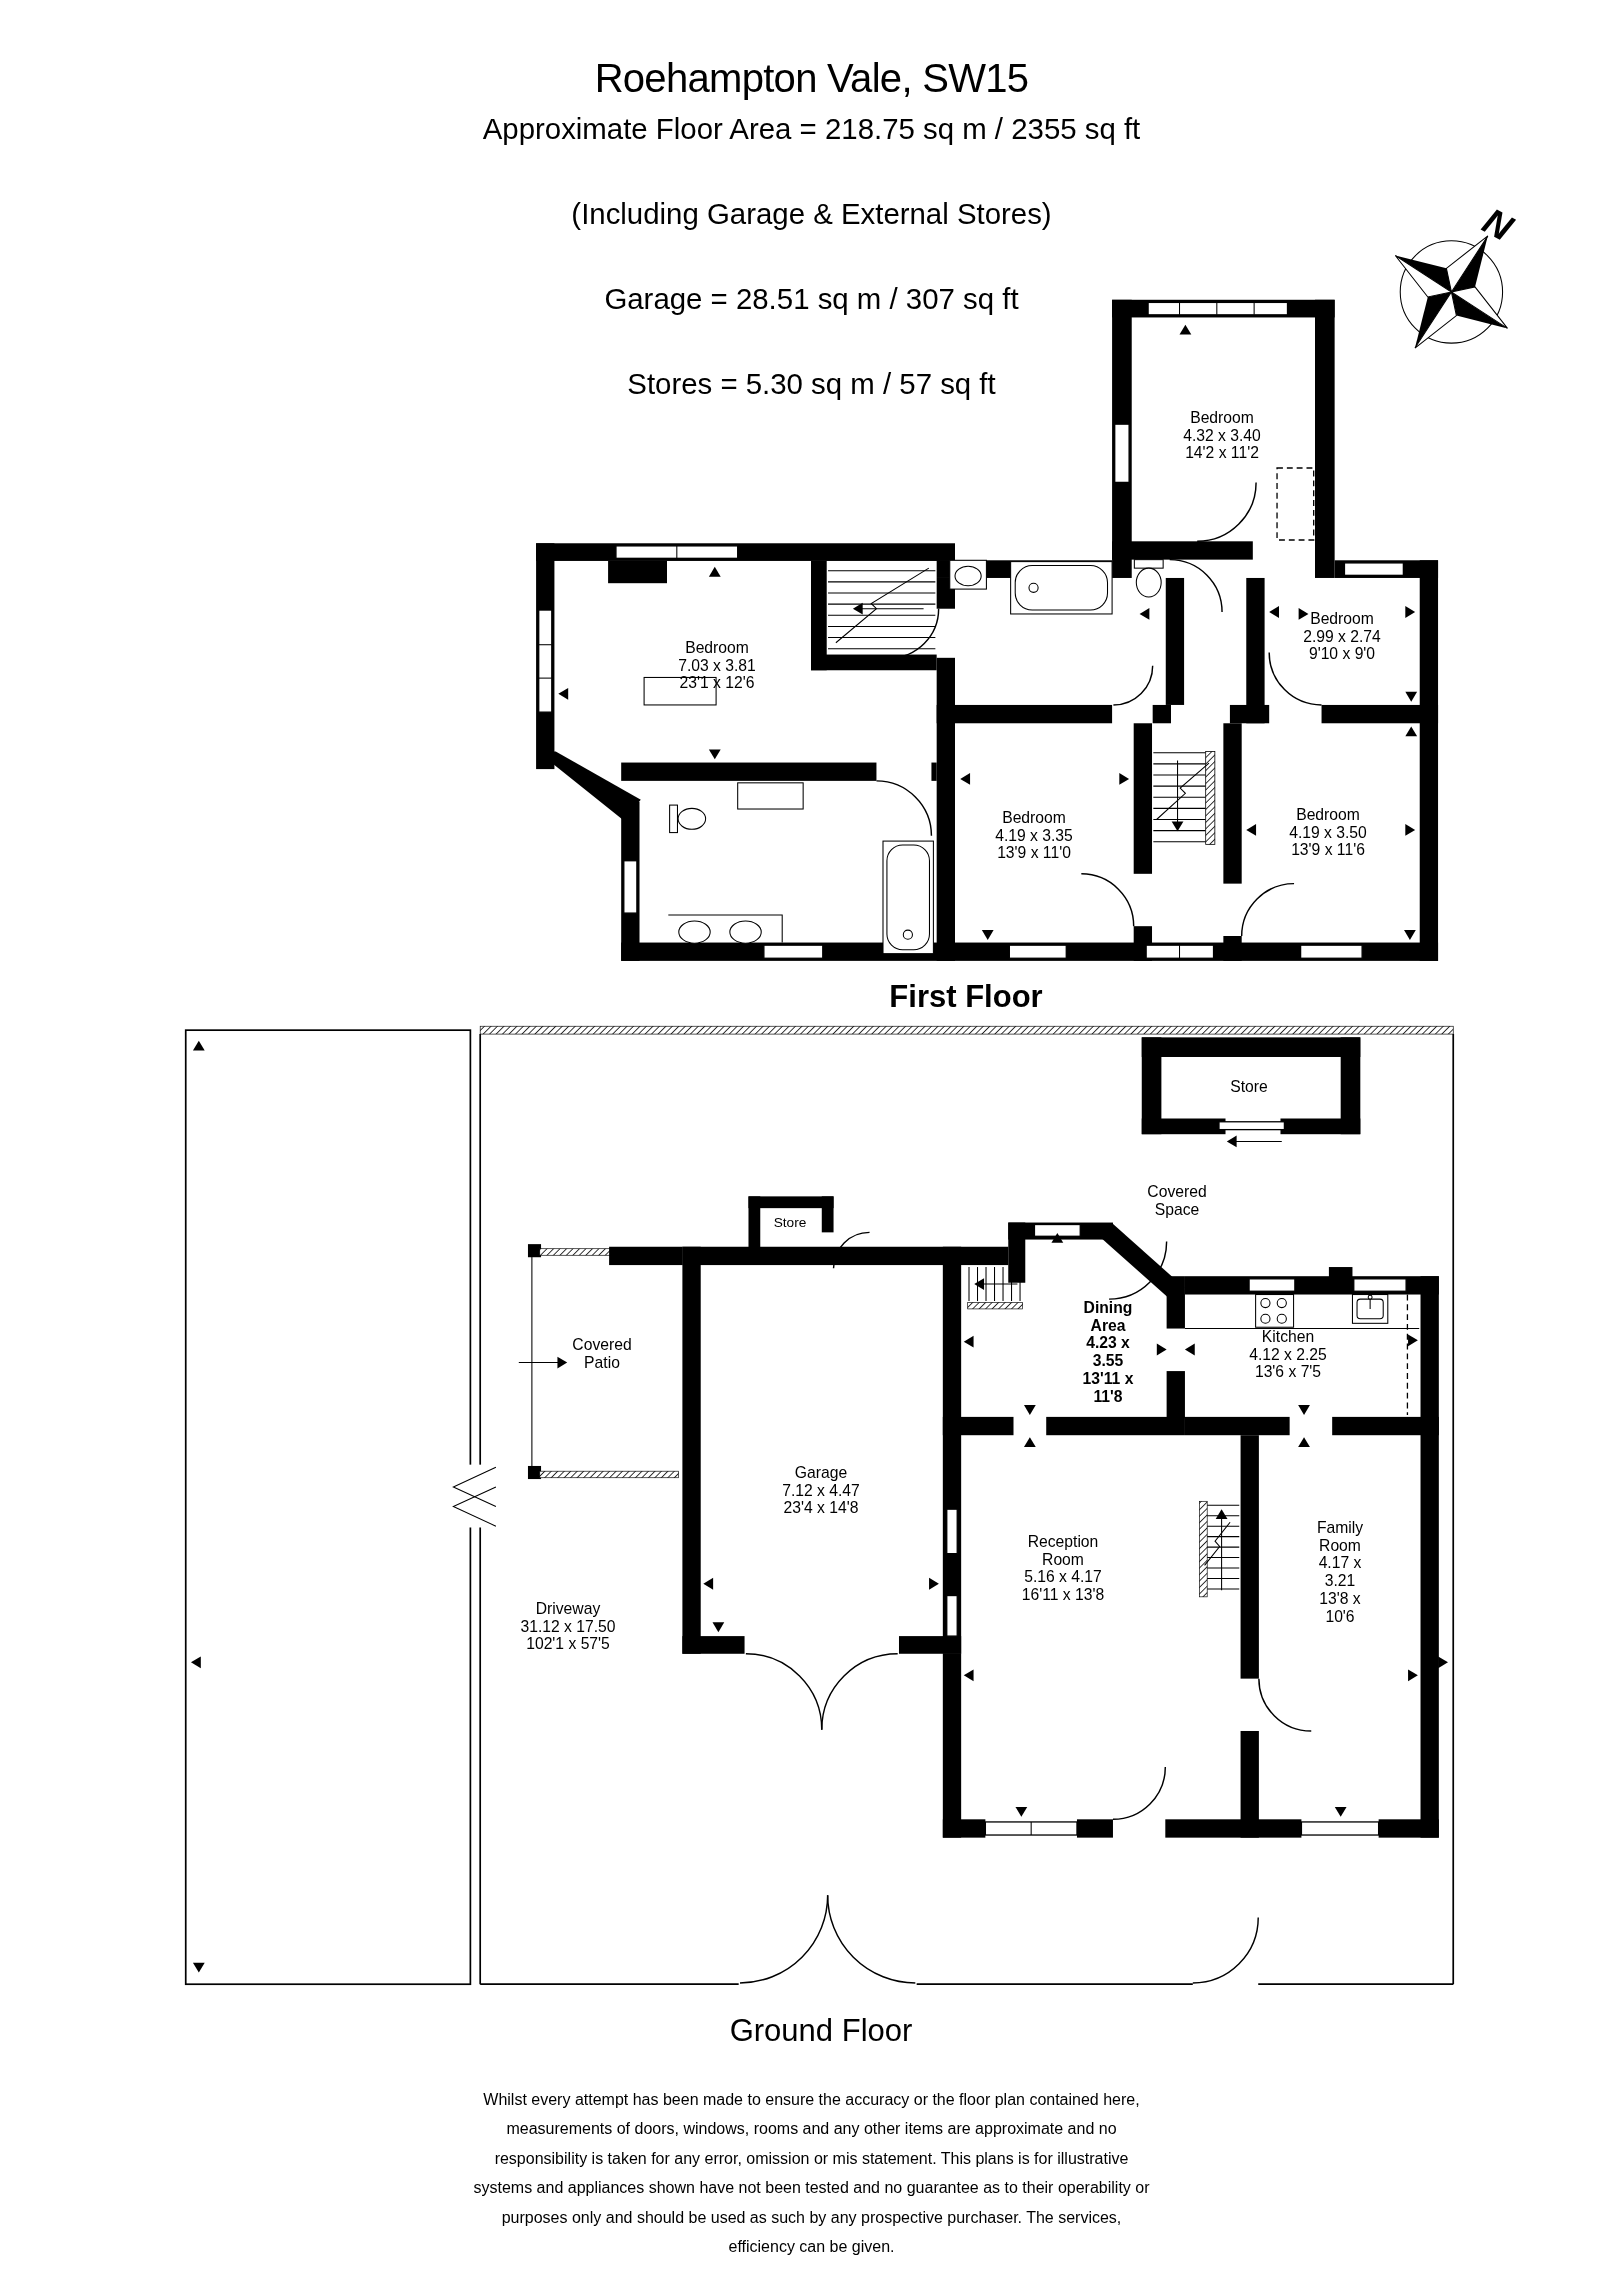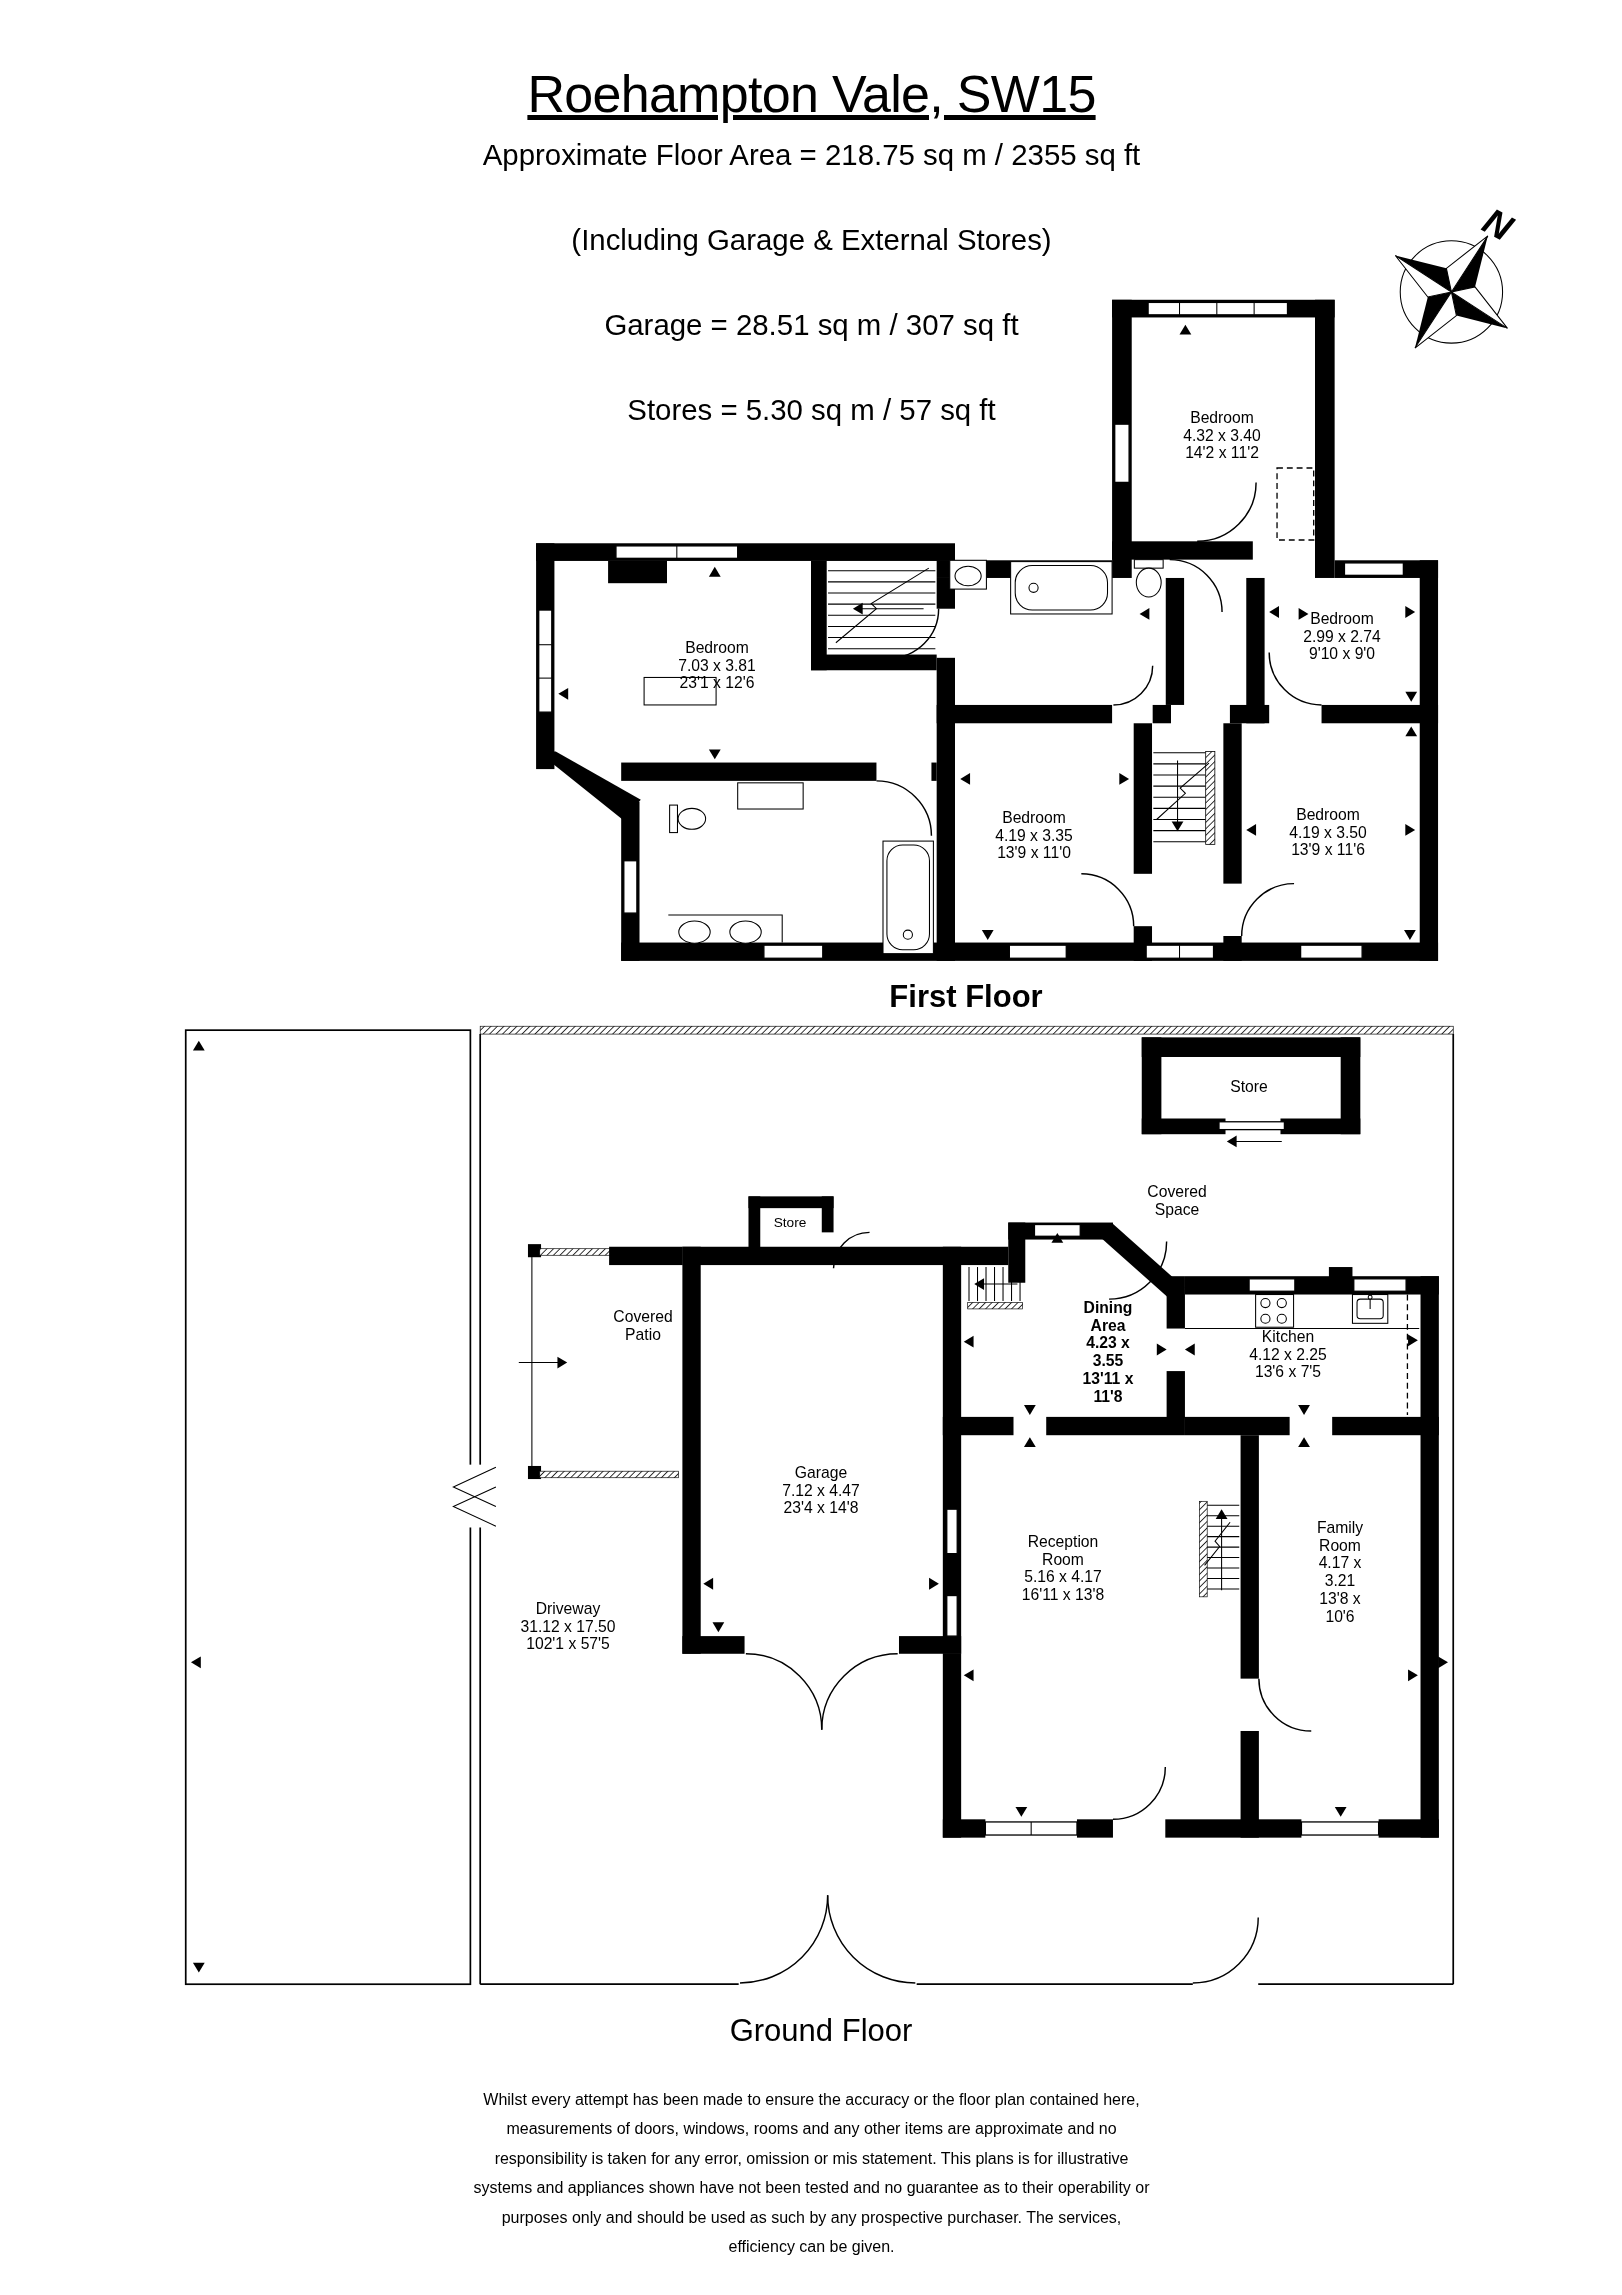--- a/index.html
+++ b/index.html
@@ -1,19 +1,19 @@
 <!DOCTYPE html>
 <html style="font-size:10.5px"><head>
 <meta charset="utf-8">
 <style>
   html,body{margin:0;padding:0;background:#fff;}
   body{width:1623px;height:2295px;position:relative;font-family:"Liberation Sans",sans-serif;color:#000;overflow:hidden;}
   
   .header{position:absolute;top:52px;left:0;width:1623px;text-align:center;}
-  .header h1{margin:12px;font-size:52px;font-weight:400;letter-spacing:-0.7px;text-decoration:underline;}
+  .header h1{margin:4px;font-size:40px;font-weight:400;letter-spacing:-0.7px;}
   .header .sub{font-size:29.4px;line-height:37px;font-weight:400;margin-top:48px;}
   .header .sub:first-of-type{margin-top:9.2px;}
   
   .compass{position:absolute;left:1374px;top:208px;width:164px;height:164px;}
   .compass .north{position:absolute;left:110px;top:-3.9px;font-size:37px;font-weight:bold;font-style:italic;transform:rotate(28deg);}
   
   .plan{position:absolute;}
   .w{fill:#000;stroke:none;}
   .win{fill:#fff;stroke:#000;stroke-width:2;}
   .thin{stroke:#000;stroke-width:1.6;fill:none;}
@@ -433,21 +433,21 @@
 
 <div class="room-label" style="left:1249px;top:1078px;width:79px;">
   <span>Store</span>
 </div>
 <div class="room-label" style="left:1177px;top:1183px;width:72px;">
   <span>Covered Space</span>
 </div>
 <div class="room-label" style="left:790px;top:1214px;width:52px;font-size:13.7px;">
   <span>Store</span>
 </div>
-<div class="room-label" style="left:602px;top:1308px;width:72px;margin-left:41px;">
+<div class="room-label" style="left:602px;top:1336px;width:72px;">
   <span>Covered Patio</span>
 </div>
 <div class="room-label" style="left:1108px;top:1299px;width:65px;font-weight:bold;">
   <span>Dining Area</span>
   <span>4.23 x 3.55</span>
   <span>13'11 x 11'8</span>
 </div>
 <div class="room-label" style="left:1288px;top:1328px;width:111px;">
   <span>Kitchen</span>
   <span>4.12 x 2.25</span>

